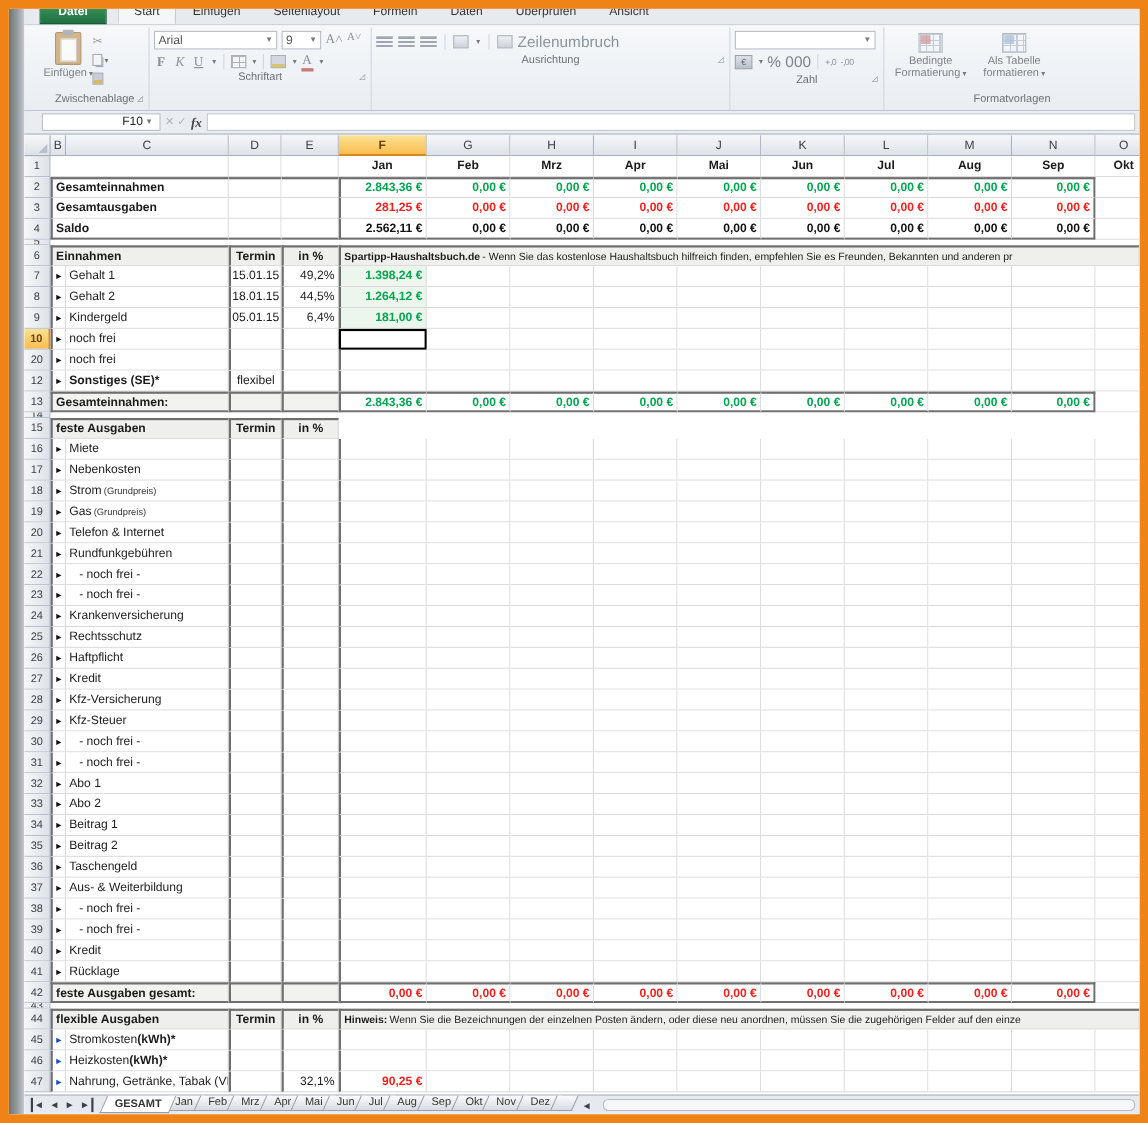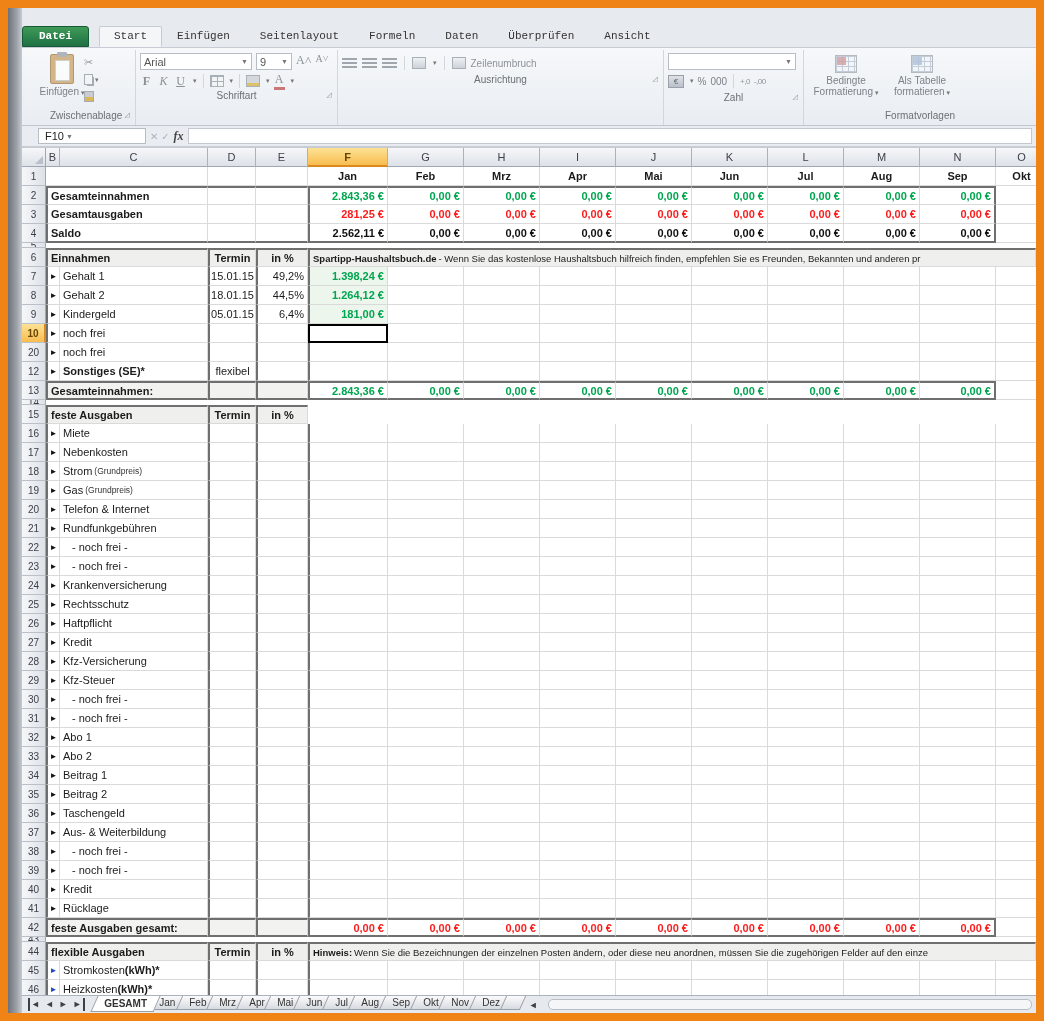--- a/index.html
+++ b/index.html
@@ -3,21 +3,21 @@
 <meta charset="utf-8">
 <style>
   * { margin:0; padding:0; box-sizing:border-box; }
   body { font-family:"Liberation Sans", sans-serif; }
   .frame { width:1044px; height:1021px; background:#ef8315; padding:8px; position:relative; }
   .window { width:100%; height:100%; background:#eef0f3; display:flex; overflow:hidden; }
   .edge-strip { width:14px; flex:none; background:linear-gradient(to right,#6f7379,#9aa0a6 60%,#c7cbd1); }
   .win-main { flex:1; display:flex; flex-direction:column; overflow:hidden; }
 
   
-  .tabbar { height:40px; background:#e7eaee; border-bottom:1px solid #c7ccd4; display:flex; align-items:flex-end; flex:none;font-family:Liberation Mono, monospace; }
+  .tabbar { height:15px; background:#e7eaee; border-bottom:1px solid #c7ccd4; display:flex; align-items:flex-end; padding-left:14px; flex:none; }
   .file-tab { background:linear-gradient(#3f9a56,#1e7145); color:#fff; font-size:11px; font-weight:bold; padding:3px 16px 4px; border-radius:3px 3px 0 0; border:1px solid #175a36; margin-right:10px; }
   .rtab { font-size:11px; color:#333; padding:3px 14px 4px; border:1px solid transparent; }
   .rtab.active { background:#f4f6f8; border-color:#c7ccd4; border-bottom-color:#f4f6f8; border-radius:2px 2px 0 0; }
 
   
   .ribbon { height:78px; background:linear-gradient(#f6f8fa,#e9edf2); border-bottom:1px solid #c0c7d0; display:flex; padding:2px 0 0 14px; flex:none; overflow:hidden; }
   .rgroup { border-right:1px solid #d2d7dd; display:flex; flex-direction:column; padding:2px 4px 0; position:relative; flex:none; }
   .gbody { flex:1; display:flex; }
   .glabel { height:15px; font-size:10px; color:#6b7076; text-align:center; position:relative; padding:0 10px; }
   .launcher { position:absolute; right:1px; top:1px; font-size:7px; color:#8a9099; }
@@ -30,35 +30,35 @@
   .clip-col { display:flex; flex-direction:column; gap:4px; padding-top:4px; }
   .mini { height:13px; display:flex; align-items:center; font-size:11px; color:#9aa0a8; }
   .copy-ico { width:9px; height:11px; border:1px solid #a6acb4; background:#f2f4f6; box-shadow:2px 2px 0 -1px #a6acb4; }
   .painter { width:10px; height:11px; background:linear-gradient(#c9cdd3 60%,#d9b75a 60%); border:1px solid #a6acb4; }
   .combo { background:#fff; border:1px solid #b7bdc6; height:17px; display:flex; align-items:center; font-size:11px; color:#555; padding:0 3px; justify-content:space-between; }
   .frow { display:flex; align-items:center; gap:4px; margin-top:2px; }
   .fbtn { font-family:"Liberation Serif", serif; font-size:12px; color:#8b9096; width:13px; text-align:center; }
   .fbtn.b { font-weight:bold; } .fbtn.i { font-style:italic; } .fbtn.u { text-decoration:underline; }
   .vsep { width:1px; height:14px; background:#d2d7dd; margin:0 2px; }
   .stripes { width:15px; height:10px; background:repeating-linear-gradient(to bottom,#a0a6ae 0 2px,transparent 2px 4px); }
-  .albl { font-size:10px; color:#8d939b; white-space:nowrap; }
+  .albl { font-size:14px; color:#8d939b; white-space:nowrap; }
   .ico-box { width:14px; height:12px; border:1px solid #aab0b8; background:linear-gradient(#eef1f4,#ccd2d9); flex:none; }
   .arow { display:flex; align-items:center; gap:5px; height:22px; }
   .numico { width:16px; height:13px; background:linear-gradient(#dfe3e8,#b9c0c9); border:1px solid #9aa0a8; font-size:8px; color:#666; text-align:center; line-height:12px; }
   .tinytxt { font-size:8px; color:#8d939b; letter-spacing:-0.5px; }
   .style-btn { width:76px; display:flex; flex-direction:column; align-items:center; padding-top:3px; flex:none; }
   .tblico { width:22px; height:18px; border:1px solid #a6acb4; background:
       repeating-linear-gradient(to right,#b8c2d2 0 1px,transparent 1px 6px),
       repeating-linear-gradient(to bottom,#b8c2d2 0 1px,transparent 1px 5px),#f3f5f7; position:relative; opacity:.8; }
   .tblico .patch { position:absolute; left:1px; top:1px; width:9px; height:8px; background:#9fb4d4; opacity:.8; }
   .style-lbl { font-size:10px; color:#7d828a; text-align:center; line-height:11px; margin-top:2px; white-space:nowrap; }
 
   
   .fbar { height:22px; background:#e9edf1; border-bottom:2px solid #c7ccd4; display:flex; align-items:center; padding:2px 4px 2px 16px; gap:4px; flex:none; }
-  .namebox { width:108px; height:16px; background:#fff; border:1px solid #b7bdc6; font-size:11px; color:#222; display:flex; align-items:center; padding:0 6px; justify-content:flex-start; }
+  .namebox { width:108px; height:16px; background:#fff; border:1px solid #b7bdc6; font-size:11px; color:#222; display:flex; align-items:center; padding:0 6px; justify-content:flex-end; }
   .fx-ghost { color:#aeb4bc; font-size:10px; }
   .fx { font-family:"Liberation Serif", serif; font-style:italic; font-size:12px; color:#444; font-weight:bold; }
   .finput { flex:1; height:16px; background:#fff; border:1px solid #c3c8d0; }
 
   
   .sheet { flex:1; background:#fff; overflow:hidden; position:relative; }
   .hdr-row { display:flex; height:19px; }
   .corner { width:24px; flex:none; background:linear-gradient(#f6f7f9,#dde2e8); border-right:1px solid #9ea7b3; border-bottom:1px solid #9ea7b3; position:relative; }
   .corner::after { content:''; position:absolute; right:2px; bottom:2px; border-left:8px solid transparent; border-bottom:8px solid #b9c0ca; }
   .chdr { flex:none; background:linear-gradient(#f6f7f9,#dde2e8); border-right:1px solid #aab2bd; border-bottom:1px solid #9ea7b3; font-size:11px; color:#3c4048; display:flex; align-items:center; justify-content:center; }

